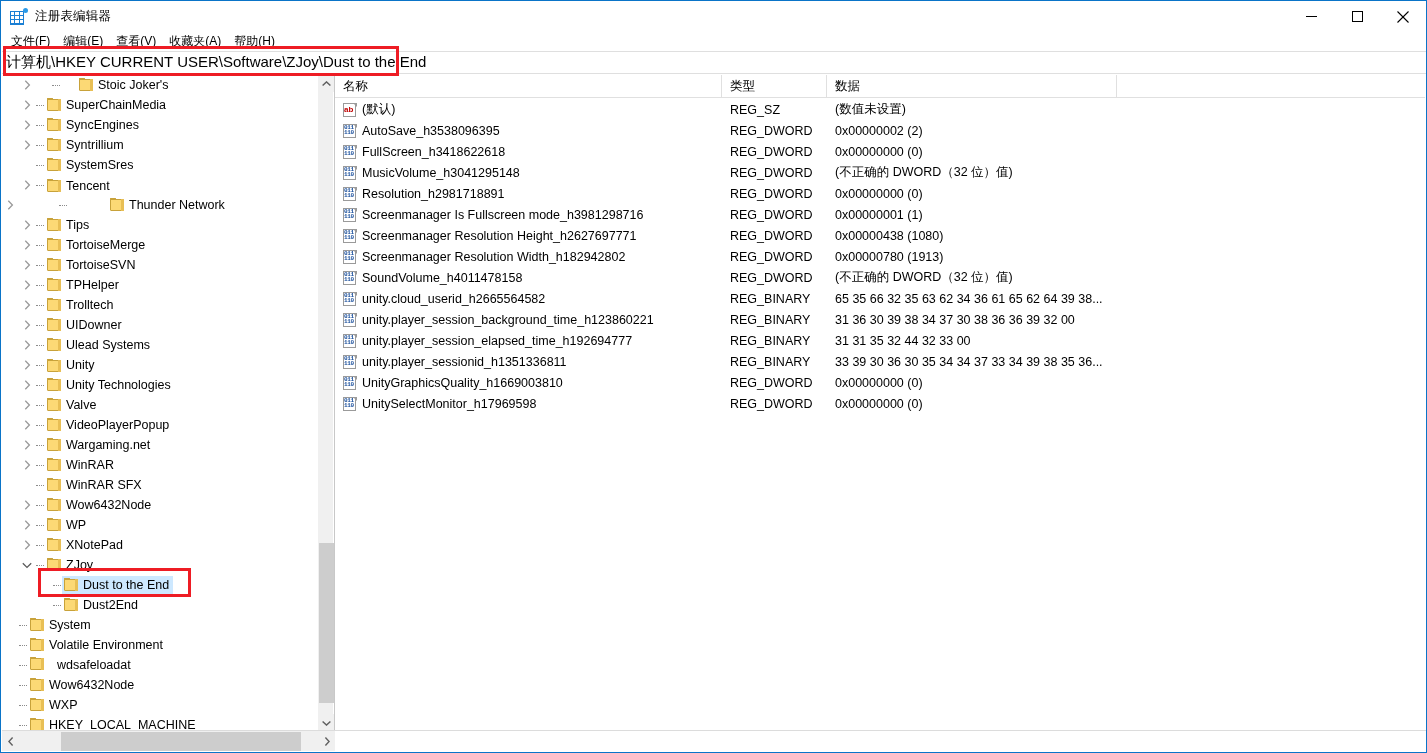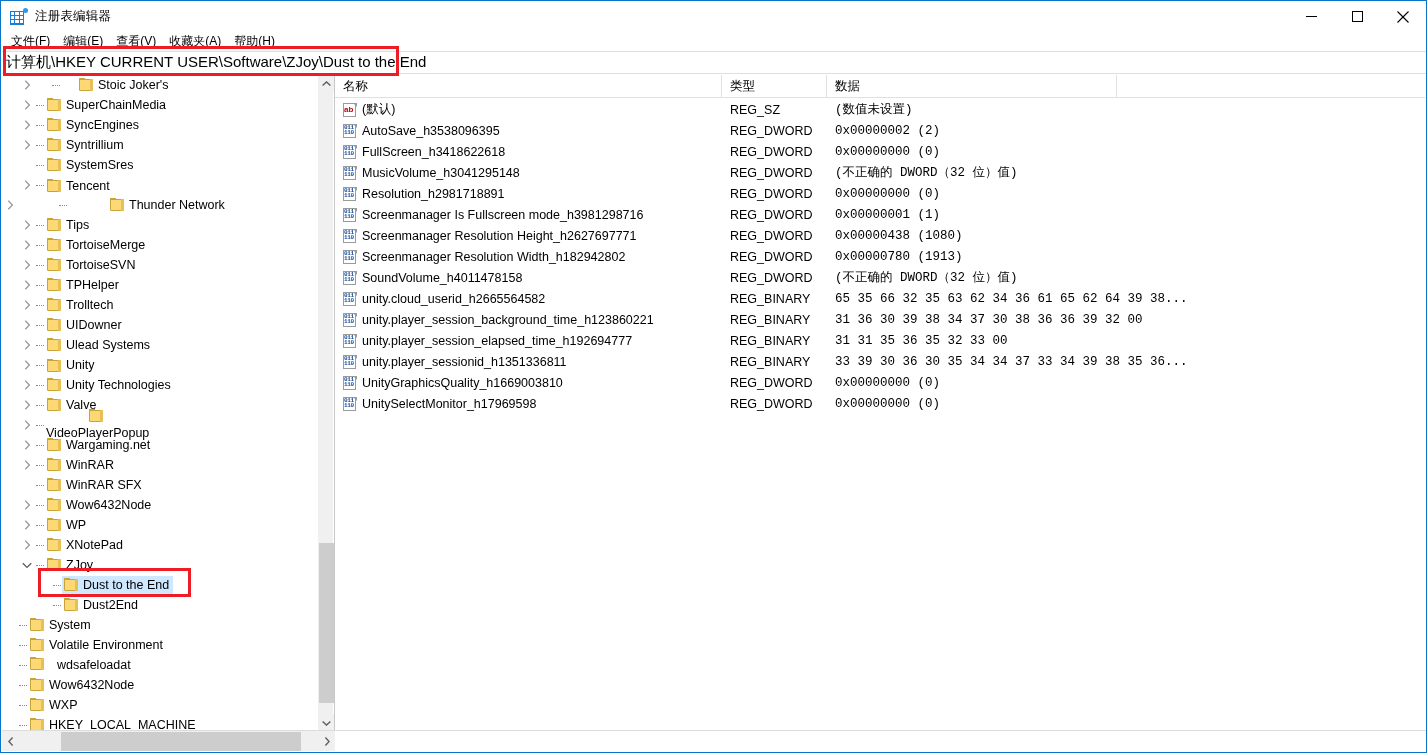--- a/index.html
+++ b/index.html
@@ -212,21 +212,21 @@
     height: 21px;
     display: flex; align-items: center;
     font-size: 12.5px; color: #000000;
     white-space: nowrap;
   }
   .cell-name {
     width: 387px; display: flex; align-items: center;
     padding-left: 8px; overflow: hidden;
   }
   .cell-type { width: 105px; padding-left: 8px; overflow: hidden; }
-  .cell-data { flex: 1; padding-left: 8px; overflow: hidden; font-family: Liberation Mono, monospace; }
+  .cell-data { flex: 1; padding-left: 8px; overflow: hidden; }
 
   .vicon { width: 14px; height: 14px; margin-right: 5px; flex: 0 0 14px; position: relative; }
   .vicon .page {
     position:absolute; left:0; top:0;
     width: 13px; height: 14px;
     background: #ffffff; border: 1px solid #9a9a9a;
   }
   .vicon .corner {
     position: absolute; right: 0; top: 0;
     width: 0; height: 0;
@@ -641,21 +641,21 @@
           </div>
           <div class="tree-row" style="padding-left: 17px;">
             <span class="twisty">
               <svg width="7" height="10" viewBox="0 0 7 10">
                 <path d="M1.3 0.8 L5.4 5 L1.3 9.2" fill="none" stroke="#9a9a9a" stroke-width="1.3"></path>
               </svg>
             </span>
             <span class="dotline">
               <span></span>
             </span>
-            <span class="tree-label-wrap" style="display: inline-flex; align-items: center; flex-direction: column;">
+            <span class="tree-label-wrap" style="display: inline-flex; align-items: center;">
               <span class="folder">
                 <span class="tab"></span>
                 <span class="body"></span>
                 <span class="shade"></span>
               </span>
               <span>VideoPlayerPopup</span>
             </span>
           </div>
           <div class="tree-row" style="padding-left: 17px;">
             <span class="twisty">
@@ -1050,21 +1050,21 @@
           <div class="list-row">
             <div class="cell-name">
               <span class="vicon bin">
                 <span class="page"></span>
                 <span class="corner"></span>
                 <span class="bits">011<br>110</span>
               </span>
               <span>unity.player_session_elapsed_time_h192694777</span>
             </div>
             <div class="cell-type">REG_BINARY</div>
-            <div class="cell-data">31 31 35 36 35 32 33 00</div>
+            <div class="cell-data">31 31 35 32 44 32 33 00</div>
           </div>
           <div class="list-row">
             <div class="cell-name">
               <span class="vicon bin">
                 <span class="page"></span>
                 <span class="corner"></span>
                 <span class="bits">011<br>110</span>
               </span>
               <span>unity.player_sessionid_h1351336811</span>
             </div>

